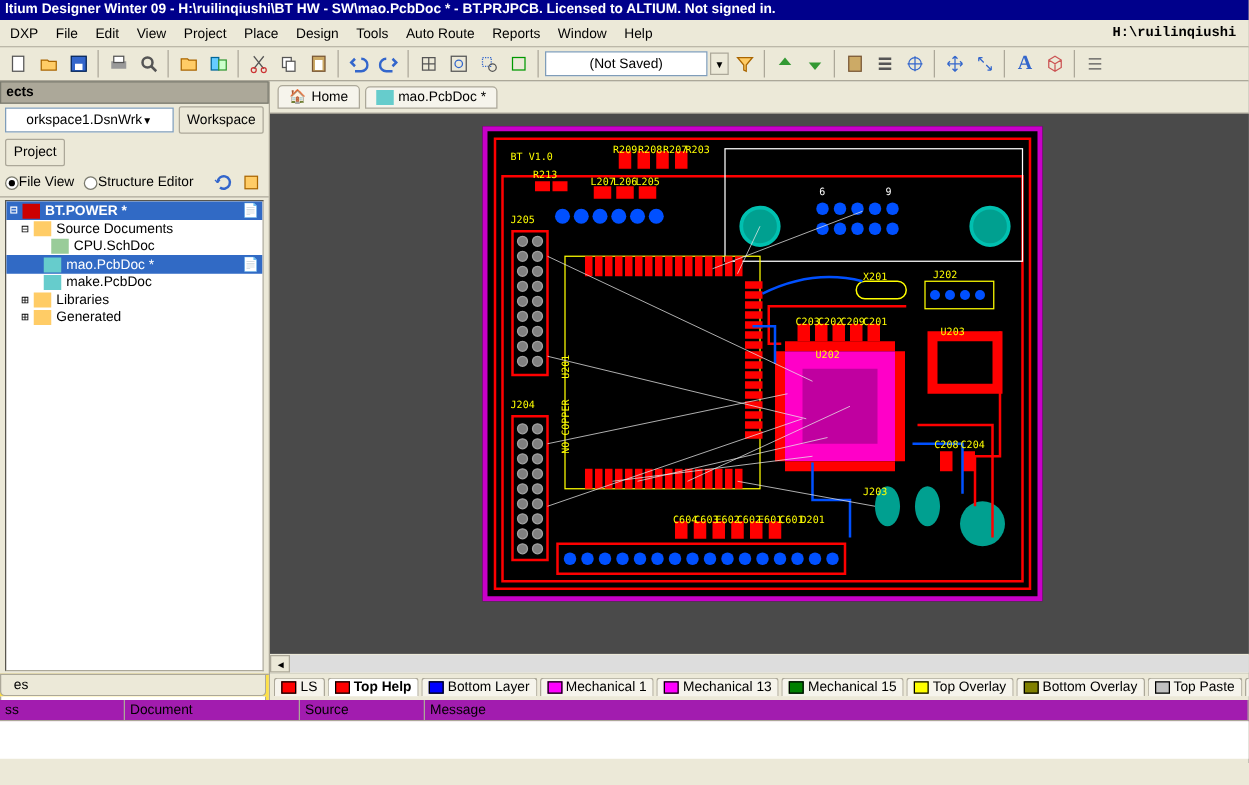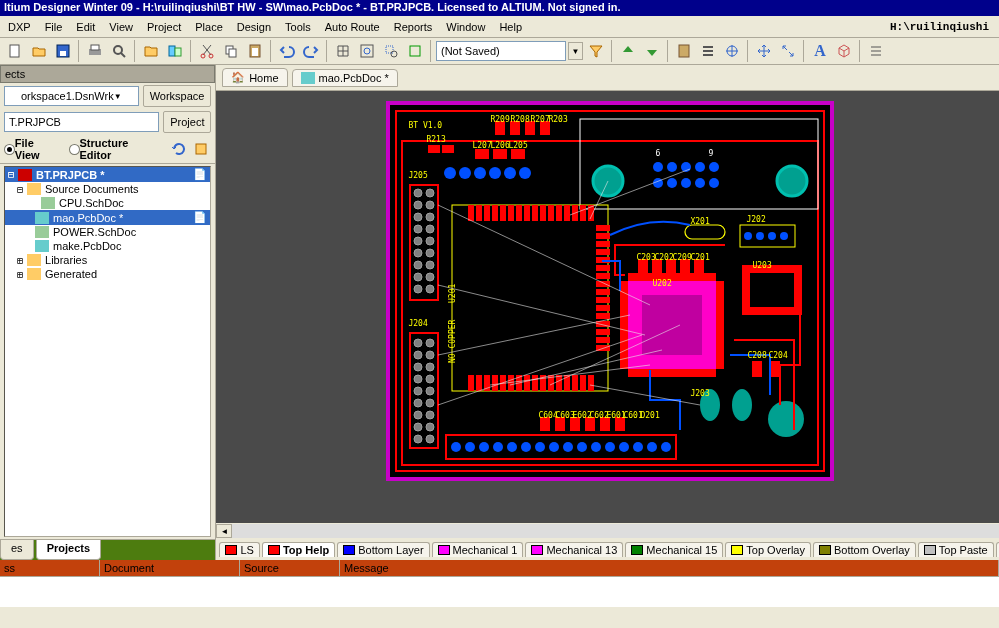--- a/index.html
+++ b/index.html
@@ -4,61 +4,61 @@
 <style>
 * { margin:0; padding:0; box-sizing:border-box; font-family:Tahoma, Arial, sans-serif; font-size:11px; }
 body { width:999px; height:628px; background:#ece9d8; overflow:hidden; position:relative; }
 .titlebar { height:16px; background:#00008b; color:#fff; font-weight:bold; padding:1px 4px; font-size:11px; font-family:"Courier New", monospace; }
 .menubar { height:22px; background:#ece9d8; display:flex; align-items:center; border-bottom:1px solid #aca899; }
 .menubar .left { display:flex; gap:14px; padding:0 8px; }
 .menubar .right { margin-left:auto; padding:0 10px; font-family:"Courier New", monospace; font-weight:bold; color:#000; }
 .toolbar1 { height:27px; background:#ece9d8; display:flex; align-items:center; padding:0 4px; gap:2px; border-bottom:1px solid #aca899; }
 .tbtn { width:22px; height:22px; display:inline-flex; align-items:center; justify-content:center; border:1px solid transparent; border-radius:2px; }
 .sep { width:2px; height:22px; border-left:1px solid #aca899; margin:0 2px; }
-.dropdown-field { height:20px; background:#fff; border:1px solid #7f9db9; display:flex; align-items:center; padding:0 4px; }
+.dropdown-field { height:20px; background:#fff; border:1px solid #7f9db9; display:flex; align-items:center; padding:0 4px;justify-content:center; }
 .dd-arrow { width:15px; height:18px; background:#ece9d8; border:1px solid #aca899; display:inline-flex; align-items:center; justify-content:center; font-size:8px; }
 .main { display:flex; height:495px; }
 .leftpanel { width:245px; display:flex; flex-direction:column; border-right:1px solid #aca899; background:#ece9d8; }
-.panel-title { background:#aca899; color:#000; padding:2px 4px; font-weight:normal; border:1px solid #7a7a6e; font-size:11px; }
+.panel-title { background:#aca899; color:#000; padding:2px 4px; font-weight:bold; border:1px solid #7a7a6e; font-size:11px; }
 .panel-row { display:flex; align-items:center; padding:2px 4px; gap:4px; }
 .combo { flex:1; height:20px; background:#fff; border:1px solid #7f9db9; display:flex; align-items:center; padding:0 16px; }
 .btn { height:22px; background:#ece9d8; border:1px solid #aca899; padding:0 6px; display:flex; align-items:center; border-radius:2px; }
 .input-line { height:20px; background:#fff; border:1px solid #7f9db9; flex:1; padding:0 4px; display:flex; align-items:center; }
 .radio-row { display:flex; align-items:center; gap:8px; padding:2px 4px; border-bottom:1px solid #aca899; }
-.radio { display:flex; align-items:center; gap:0;font-weight:bold; }
+.radio { display:flex; align-items:center; gap:0; }
 .radio-dot { width:11px; height:11px; border:1px solid #7a7a6e; border-radius:50%; background:#fff; display:inline-flex; align-items:center; justify-content:center; }
 .radio-dot.sel::after { content:''; width:5px; height:5px; background:#000; border-radius:50%; }
 .tree { flex:1; background:#fff; border:1px inset #aca899; margin:2px 4px; overflow:auto; }
 .tree-row { display:flex; align-items:center; padding:1px 3px; gap:4px; white-space:nowrap; }
 .tree-row.sel { background:#316ac5; color:#fff; }
 .tree-row.bold { font-weight:bold; }
 .ic { width:14px; height:12px; display:inline-block; }
 .ic.proj { background:#c00; }
 .ic.folder { background:#fc6; }
 .ic.sch { background:#9c9; }
 .ic.pcb { background:#6cc; }
 .expander { font-family:monospace; font-size:10px; }
-.bottom-tabs { display:flex; height:21px; background:#4d7c0f; border-top:1px solid #aca899; }
+.bottom-tabs { display:flex; height:21px; background:#fde047; border-top:1px solid #aca899;flex-direction:column; }
 .btab { padding:2px 10px; border:1px solid #aca899; background:#ece9d8; border-top:none; border-radius:0 0 4px 4px; margin-right:2px; }
 .btab.active { background:#fff; font-weight:bold; }
 .canvas-area { flex:1; display:flex; flex-direction:column; background:#808080; }
 .doc-tabs { height:26px; background:#ece9d8; display:flex; align-items:center; padding:2px 6px; gap:4px; border-bottom:1px solid #aca899; }
 .dtab { display:flex; align-items:center; gap:4px; padding:2px 8px; border:1px solid #aca899; background:#f6f4ec; border-top-left-radius:4px; border-top-right-radius:4px; }
 .scroll-strip { height:16px; background:#ece9d8; display:flex; align-items:center; }
 .sc-btn { width:16px; height:14px; background:#ece9d8; border:1px solid #aca899; display:inline-flex; align-items:center; justify-content:center; font-size:8px; }
 .sc-track { flex:1; background:#ddd; height:14px; }
 .pcb-viewport { flex:1; background:#4a4a4a; position:relative; overflow:hidden; }
 .pcb-board { position:absolute; left:170px; top:10px; width:448px; height:380px; background:#000; border:4px solid #c800c8; }
 .silkscreen { position:absolute; color:#ffff00; font-size:8px; font-family:monospace; }
 .layer-tabs { height:21px; background:#ece9d8; display:flex; align-items:center; padding:0 3px; gap:2px; overflow:hidden; }
 .ltab { display:flex; align-items:center; gap:3px; padding:1px 5px; border:1px solid #aca899; border-bottom:none; border-top-left-radius:3px; border-top-right-radius:3px; background:#f6f4ec; font-size:10px; white-space:nowrap; }
 .ltab.active { background:#fff; font-weight:bold; }
 .sw { width:12px; height:10px; display:inline-block; border:1px solid #000; }
 .msg-title { background:#aca899; padding:1px 4px; font-size:11px; border:1px solid #7a7a6e; font-weight:bold; }
-.msg-header { display:flex; background:#c2410c; border-bottom:1px solid #aca899; }
+.msg-header { display:flex; background:#a21caf; border-bottom:1px solid #aca899; }
 .msg-col { padding:2px 4px; border-right:1px solid #aca899; }
 .msg-body { flex:1; background:#fff; }
 .messages { height:47px; display:flex; flex-direction:column; }
 svg.i{width:16px;height:16px}
 </style>
 </head>
 <body>
 
 <div class="titlebar"><span>ltium Designer Winter 09 - H:\ruilinqiushi\BT HW - SW\mao.PcbDoc * - BT.PRJPCB. Licensed to ALTIUM. Not signed in.</span></div>
 
@@ -244,21 +244,20 @@
   <div class="leftpanel">
     <div class="panel-title">ects</div>
     <div class="panel-row">
       <div class="combo">
           <span>orkspace1.DsnWrk</span>
           <span style="margin-left:auto;font-size:8px">▼</span>
         </div>
       <div class="btn">Workspace</div>
     </div>
     <div class="panel-row">
-      <div class="input-line">T.PRJPCB</div>
       <div class="btn">Project</div>
     </div>
     <div class="radio-row">
       <label class="radio">
           <span class="radio-dot sel"></span>
           <span>File View</span>
         </label>
       <label class="radio">
           <span class="radio-dot"></span>
           <span>Structure Editor</span>
@@ -274,40 +273,36 @@
             <svg class="i" viewBox="0 0 16 16">
               <rect x="3" y="3" width="10" height="10" fill="#fc6" stroke="#a60"></rect>
             </svg>
           </span>
       </span>
     </div>
     <div class="tree">
       <div class="tree-row bold sel">
           <span class="expander">⊟</span>
           <span class="ic proj"></span>
-          <span>BT.PRJPCB *</span>
+          <span>BT.POWER *</span>
           <span style="margin-left:auto">📄</span>
         </div>
       <div class="tree-row" style="padding-left:12px">
           <span class="expander">⊟</span>
           <span class="ic folder"></span>
           <span>Source Documents</span>
         </div>
       <div class="tree-row" style="padding-left:36px">
           <span class="ic sch"></span>
           <span>CPU.SchDoc</span>
         </div>
       <div class="tree-row sel" style="padding-left:30px">
           <span class="ic pcb"></span>
           <span>mao.PcbDoc *</span>
           <span style="margin-left:auto">📄</span>
-        </div>
-      <div class="tree-row" style="padding-left:30px">
-          <span class="ic sch"></span>
-          <span>POWER.SchDoc</span>
         </div>
       <div class="tree-row" style="padding-left:30px">
           <span class="ic pcb"></span>
           <span>make.PcbDoc</span>
         </div>
       <div class="tree-row" style="padding-left:12px">
           <span class="expander">⊞</span>
           <span class="ic folder"></span>
           <span>Libraries</span>
         </div>

